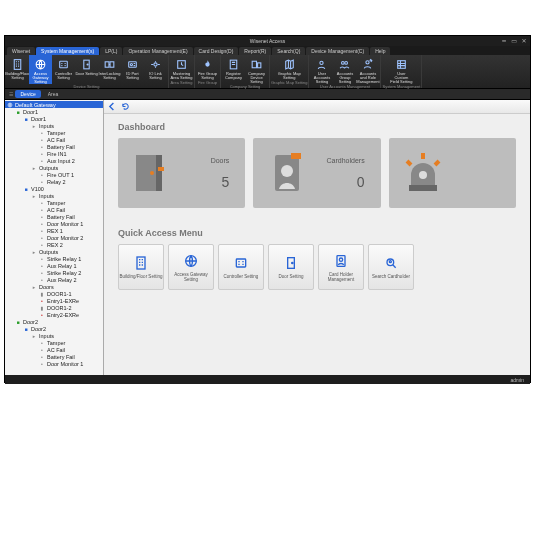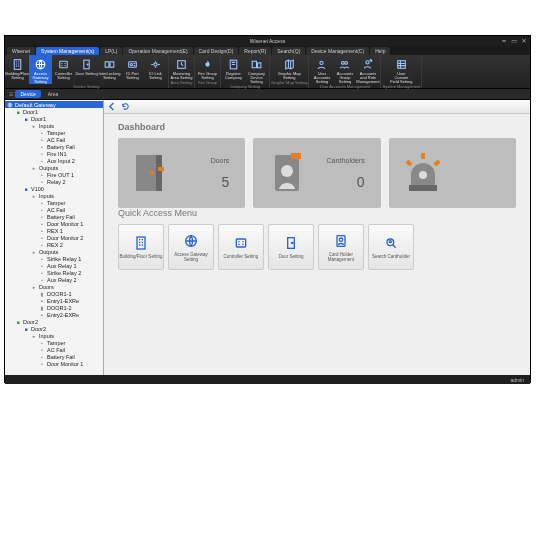--- a/index.html
+++ b/index.html
@@ -44,21 +44,21 @@
   .topbar .ic { width:9px;height:9px;display:flex;align-items:center;justify-content:center;color:#2965d6;}
   .dash-title { font-size: 9px; font-weight: bold; color: #777; padding: 8px 14px 6px; }
 
   .cards { display: flex; gap: 8px; padding: 0 14px; }
   .card { flex: 1; background: #bdbdbd; height: 70px; border-radius: 2px; display: flex; align-items: center; padding: 6px; color: #555;}
   .card .ic-slot { width: 56px; height: 56px; display:flex;align-items:center;justify-content:center;}
   .card .meta { flex:1; text-align: right; padding-right:10px;}
   .card .label { font-size: 7px; }
   .card .value { font-size: 14px; margin-top: 10px; }
 
-  .quick-title { font-size: 9px; font-weight: normal; color: #777; padding: 0 14px 6px; }
+  .quick-title { font-size: 9px; font-weight: bold; color: #777; padding: 20px 14px 6px; }
   .quick-row { display: flex; gap: 4px; padding: 0 14px; }
   .qcard { width: 46px; height: 46px; background: linear-gradient(#fafafa,#e4e4e4); border: 1px solid #ccc; border-radius: 2px; display: flex; flex-direction: column; align-items: center; justify-content: center; gap: 3px; cursor:pointer;}
   .qcard .qi { width: 18px; height: 18px; display:flex;align-items:center;justify-content:center; color:#2965d6; font-size:13px;}
   .qcard .ql { font-size: 4.5px; color: #555; text-align:center; line-height:1;}
 
   .statusbar { height: 9px; background: #1e1e1e; color: #bbb; display:flex; align-items:center; justify-content:flex-end; padding: 0 6px; font-size:5px;}
 
   svg { display:block; }
 </style>
 </head>

